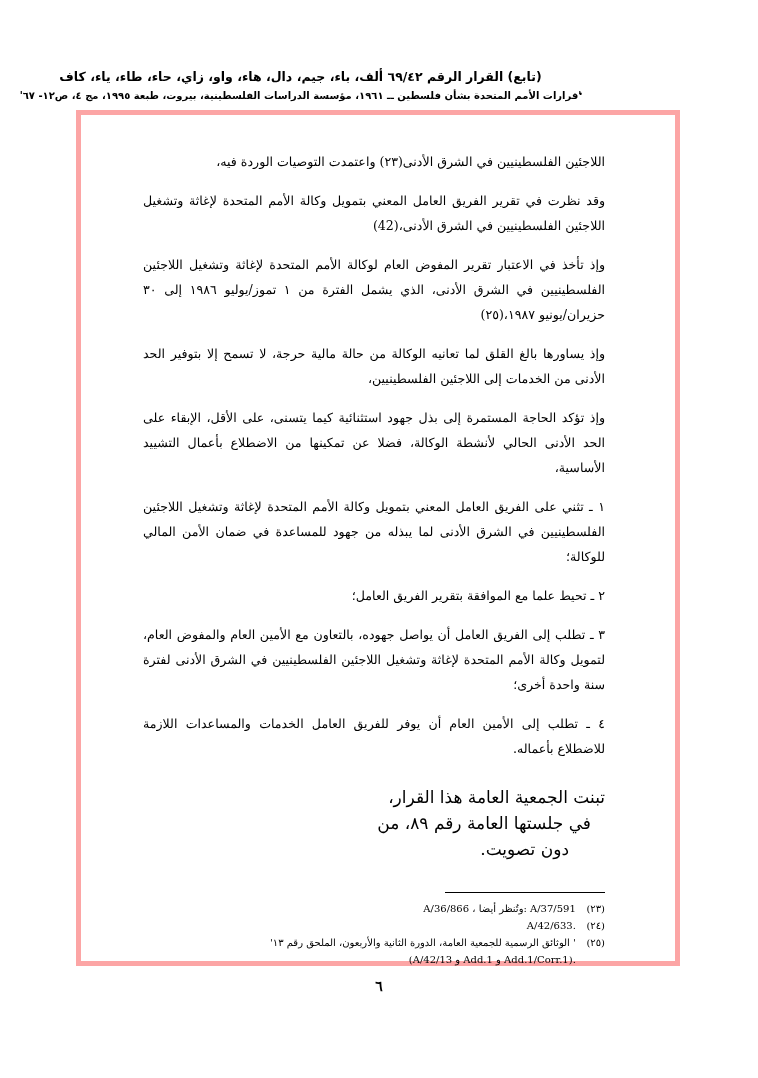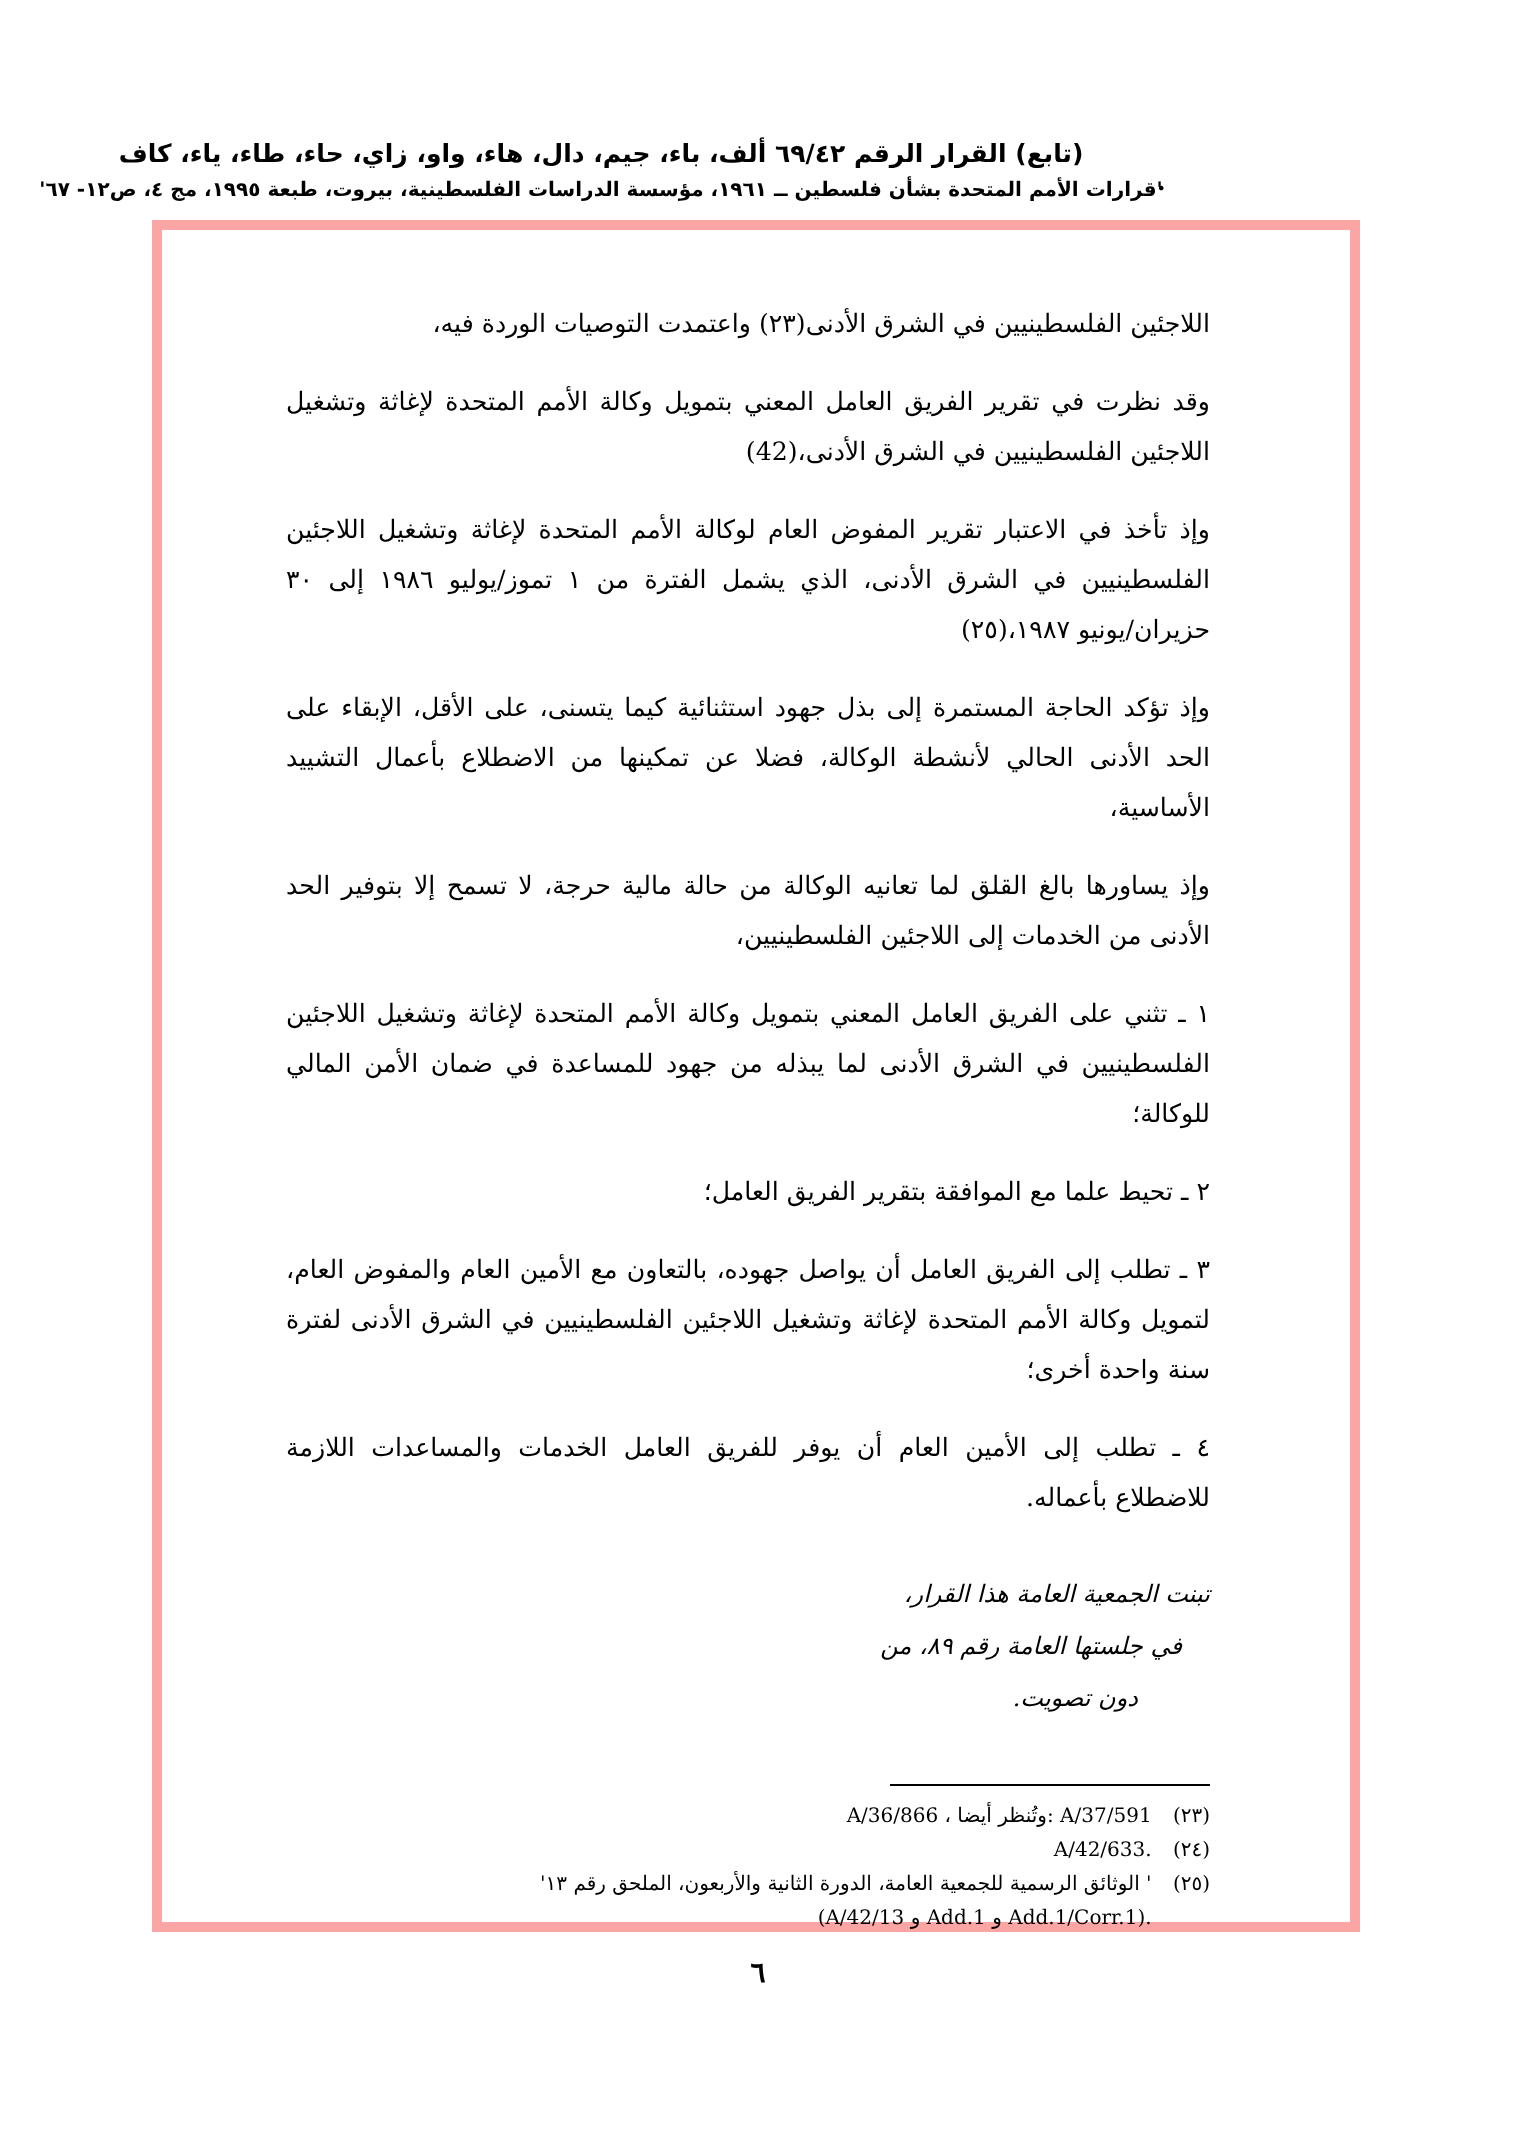--- a/index.html
+++ b/index.html
@@ -69,23 +69,22 @@
   }
   p.para {
     margin: 0 0 14px 0;
     text-align: justify;
     text-justify: inter-word;
   }
   .closing {
     margin-top: 24px;
     direction: rtl;
     text-align: right;
-    font-size: 12px;
+    font-size: 17px;
     line-height: 25px;
-    font-style: italic;
   }
   .closing div {
     margin-bottom: 1px;
   }
   .closing .indent1 { padding-right: 0px; }
   .closing .indent2 { padding-right: 14px; }
   .closing .indent3 { padding-right: 36px; }
   .footnotes {
     direction: rtl;
     margin-top: 30px;
@@ -136,22 +135,22 @@
     <div class="header-line2">'قرارات الأمم المتحدة بشأن فلسطين ــ ١٩٦١، مؤسسة الدراسات الفلسطينية، بيروت، طبعة ١٩٩٥، مج ٤، ص١٢- ٦٧'</div>
     <div class="header-mark">•</div>
   </div>
 
   <div class="frame">
     <div class="content">
 
       <p class="para">اللاجئين الفلسطينيين في الشرق الأدنى(٢٣) واعتمدت التوصيات الوردة فيه،</p>
       <p class="para">وقد نظرت في تقرير الفريق العامل المعني بتمويل وكالة الأمم المتحدة لإغاثة وتشغيل اللاجئين الفلسطينيين في الشرق الأدنى،(42)</p>
       <p class="para">وإذ تأخذ في الاعتبار تقرير المفوض العام لوكالة الأمم المتحدة لإغاثة وتشغيل اللاجئين الفلسطينيين في الشرق الأدنى، الذي يشمل الفترة من ١ تموز/يوليو ١٩٨٦ إلى ٣٠ حزيران/يونيو ١٩٨٧،(٢٥)</p>
+      <p class="para">وإذ يساورها بالغ القلق لما تعانيه الوكالة من حالة مالية حرجة، لا تسمح إلا بتوفير الحد الأدنى من الخدمات إلى اللاجئين الفلسطينيين،</p>
       <p class="para">وإذ تؤكد الحاجة المستمرة إلى بذل جهود استثنائية كيما يتسنى، على الأقل، الإبقاء على الحد الأدنى الحالي لأنشطة الوكالة، فضلا عن تمكينها من الاضطلاع بأعمال التشييد الأساسية،</p>
-      <p class="para">وإذ يساورها بالغ القلق لما تعانيه الوكالة من حالة مالية حرجة، لا تسمح إلا بتوفير الحد الأدنى من الخدمات إلى اللاجئين الفلسطينيين،</p>
 
       <p class="para">١ ـ تثني على الفريق العامل المعني بتمويل وكالة الأمم المتحدة لإغاثة وتشغيل اللاجئين الفلسطينيين في الشرق الأدنى لما يبذله من جهود للمساعدة في ضمان الأمن المالي للوكالة؛</p>
       <p class="para">٢ ـ تحيط علما مع الموافقة بتقرير الفريق العامل؛</p>
       <p class="para">٣ ـ تطلب إلى الفريق العامل أن يواصل جهوده، بالتعاون مع الأمين العام والمفوض العام، لتمويل وكالة الأمم المتحدة لإغاثة وتشغيل اللاجئين الفلسطينيين في الشرق الأدنى لفترة سنة واحدة أخرى؛</p>
       <p class="para">٤ ـ تطلب إلى الأمين العام أن يوفر للفريق العامل الخدمات والمساعدات اللازمة للاضطلاع بأعماله.</p>
 
       <div class="closing">
         <div class="indent1">تبنت الجمعية العامة هذا القرار،</div>
         <div class="indent2">في جلستها العامة رقم ٨٩، من</div>
         <div class="indent3">دون تصويت.</div>

